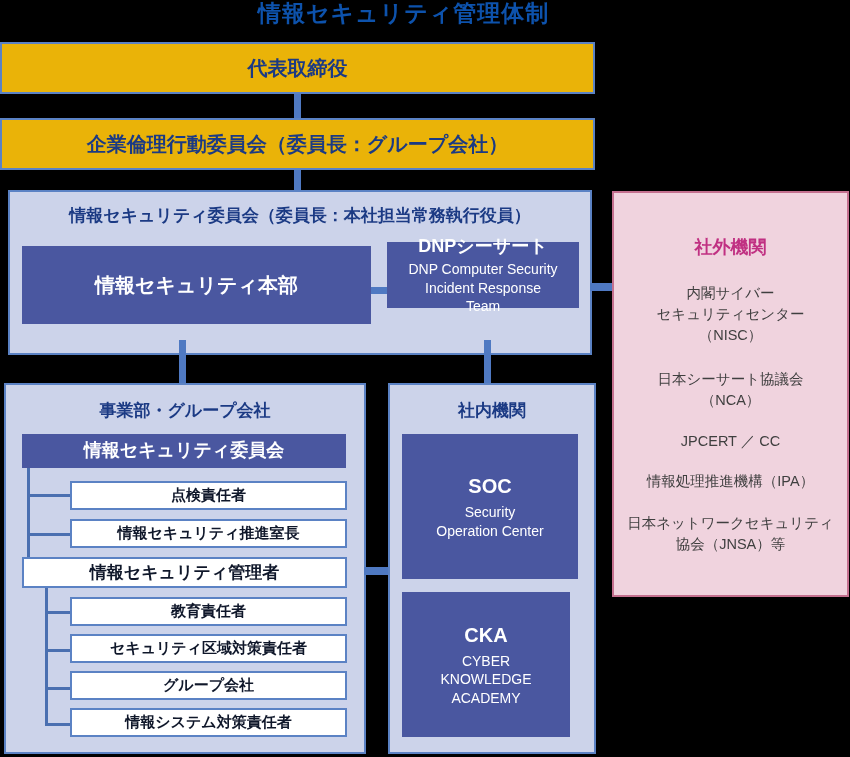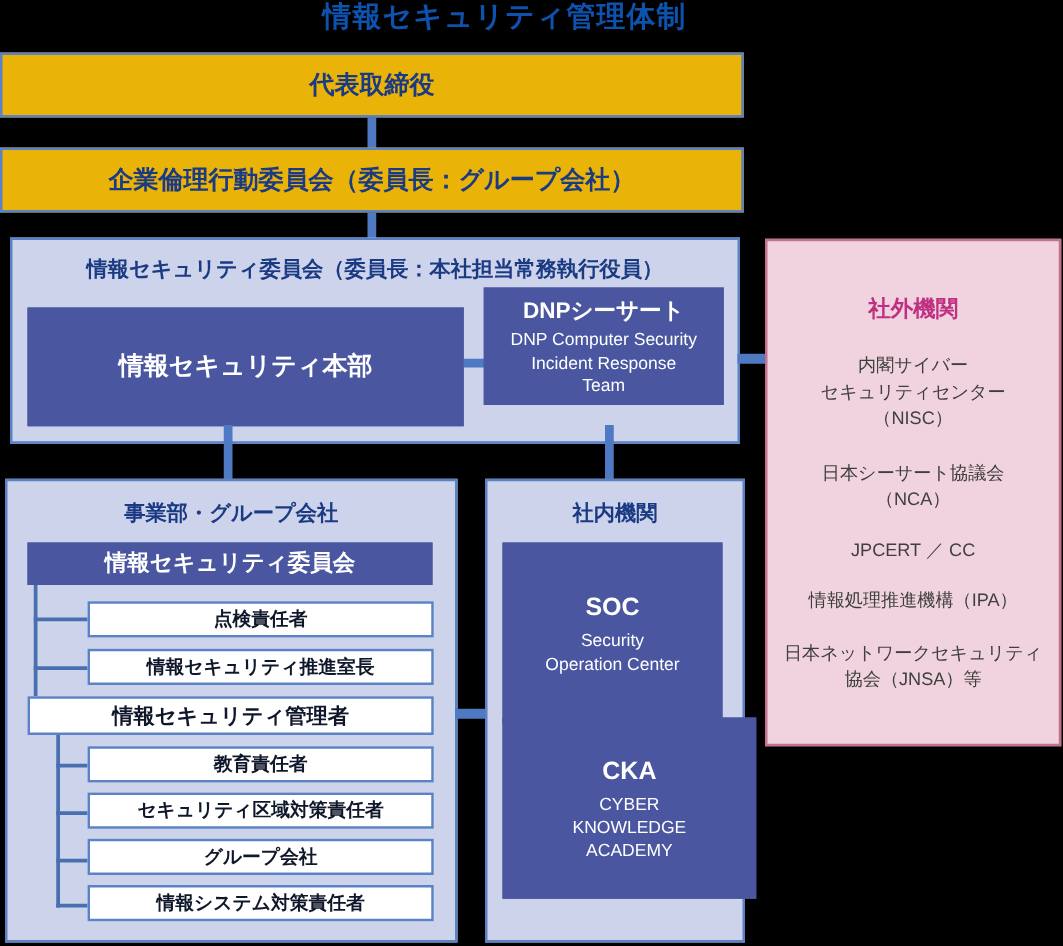--- a/index.html
+++ b/index.html
@@ -131,27 +131,27 @@
   <div class="abs lbox" style="left:0px; top:118px; width:595px; height:52px;">
     <span>企業倫理行動委員会（委員長：グループ会社）</span>
   </div>
 
   <div class="abs conn" style="left:294px; top:170px; width:7px; height:22px;"></div>
 
   <div class="abs panel" style="left:8px; top:190px; width:584px; height:165px;">
     <div class="panel-title" style="top:14px;">情報セキュリティ委員会（委員長：本社担当常務執行役員）</div>
   </div>
 
-  <div class="abs dbox" style="left:22px; top:246px; width:349px; height:95px;">
+  <div class="abs dbox" style="left:22px; top:246px; width:349px; height:78px;">
     <span class="t-main-lg">情報セキュリティ本部</span>
   </div>
 
   <div class="abs conn" style="left:371px; top:287px; width:19px; height:7px;"></div>
 
-  <div class="abs dbox" style="left:387px; top:230px; width:192px; height:94px;">
+  <div class="abs dbox" style="left:387px; top:242px; width:192px; height:66px;">
     <span class="t-main">DNPシーサート</span>
     <span class="t-sub" style="white-space:pre-line; margin-top:2px;">DNP Computer Security
 Incident Response
 Team</span>
   </div>
 
   <div class="abs conn" style="left:590px; top:283px; width:25px; height:8px;"></div>
 
   <div class="abs conn" style="left:179px; top:340px; width:7px; height:43px;"></div>
 
@@ -208,21 +208,21 @@
   <div class="abs panel" style="left:388px; top:383px; width:208px; height:371px;">
     <div class="panel-title" style="top:16px;">社内機関</div>
   </div>
 
   <div class="abs dbox" style="left:402px; top:434px; width:176px; height:145px;">
     <span class="t-main-lg">SOC</span>
     <span class="t-sub" style="white-space:pre-line; margin-top:3px;">Security
 Operation Center</span>
   </div>
 
-  <div class="abs dbox" style="left:402px; top:574px; width:203px; height:145px;">
+  <div class="abs dbox" style="left:402px; top:592px; width:168px; height:145px;">
     <span class="t-main-lg">CKA</span>
     <span class="t-sub" style="white-space:pre-line; margin-top:3px;">CYBER
 KNOWLEDGE
 ACADEMY</span>
   </div>
 
   <div class="abs pinkpanel" style="left:612px; top:191px; width:237px; height:406px;">
 
     <div class="pink-title" style="position:absolute; left:0; right:0; top:44px;">社外機関</div>
 

